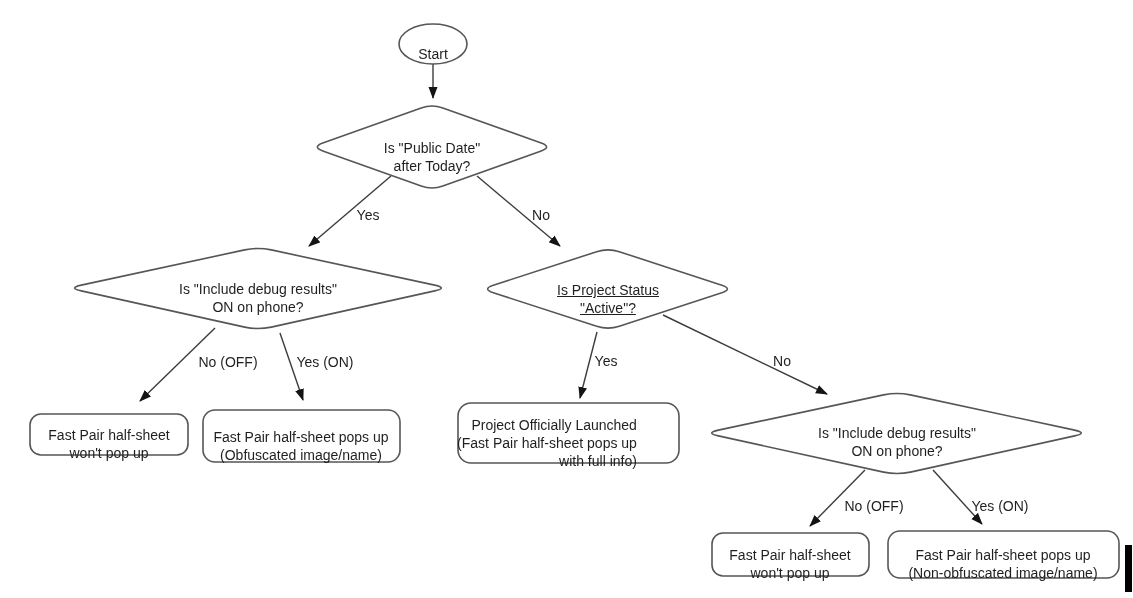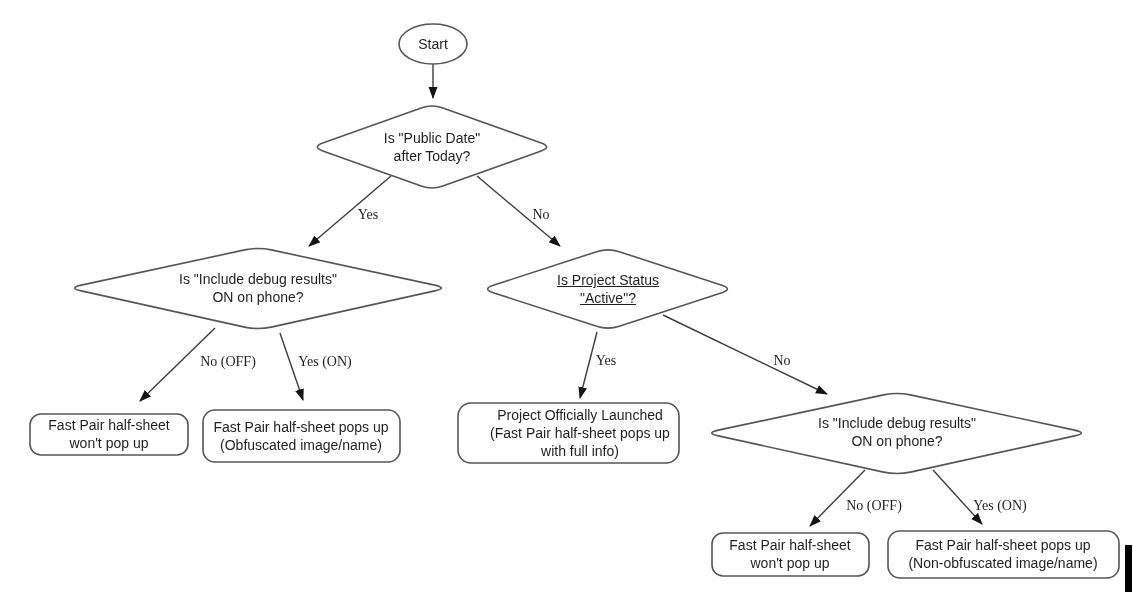--- a/index.html
+++ b/index.html
@@ -23,29 +23,29 @@
   .arrowhead{fill:var(--arrow-fill);stroke:none;}
   .nlabel{
     position:absolute;
     transform:translate(-50%,-50%);
     text-align:center;
     white-space:pre-line;
     width:max-content;
     font-size:14px;
     line-height:18px;
     color:var(--text);
+    margin-top:10px;
   }
   .elabel{
     position:absolute;
     transform:translate(-50%,-50%);
     white-space:nowrap;
     width:max-content;
     font-size:14px;
     color:var(--text);
-    font-family:Liberation Serif, serif;
   }
   .cursor-bar{
     position:absolute;
     left:1125px;top:545px;width:7px;height:47px;
     background:#000;
   }
 </style>
 </head>
 <body>
 
@@ -102,21 +102,21 @@
 
   <div class="nlabel" style="left:897px;top:432px;">Is "Include debug results"
 ON on phone?</div>
 
   <div class="nlabel" style="left:109px;top:434px;">Fast Pair half-sheet
 won't pop up</div>
 
   <div class="nlabel" style="left:301px;top:436px;">Fast Pair half-sheet pops up
 (Obfuscated image/name)</div>
 
-  <div class="nlabel" style="left:580px;top:433px;">Project Officially Launched
+  <div class="nlabel" style="left:547px;top:433px;text-align:right;">Project Officially Launched
 (Fast Pair half-sheet pops up
 with full info)</div>
 
   <div class="nlabel" style="left:790px;top:554px;">Fast Pair half-sheet
 won't pop up</div>
 
   <div class="nlabel" style="left:1003px;top:554px;">Fast Pair half-sheet pops up
 (Non-obfuscated image/name)</div>
 
   <div class="elabel" style="left:368px;top:215px;">Yes</div>

